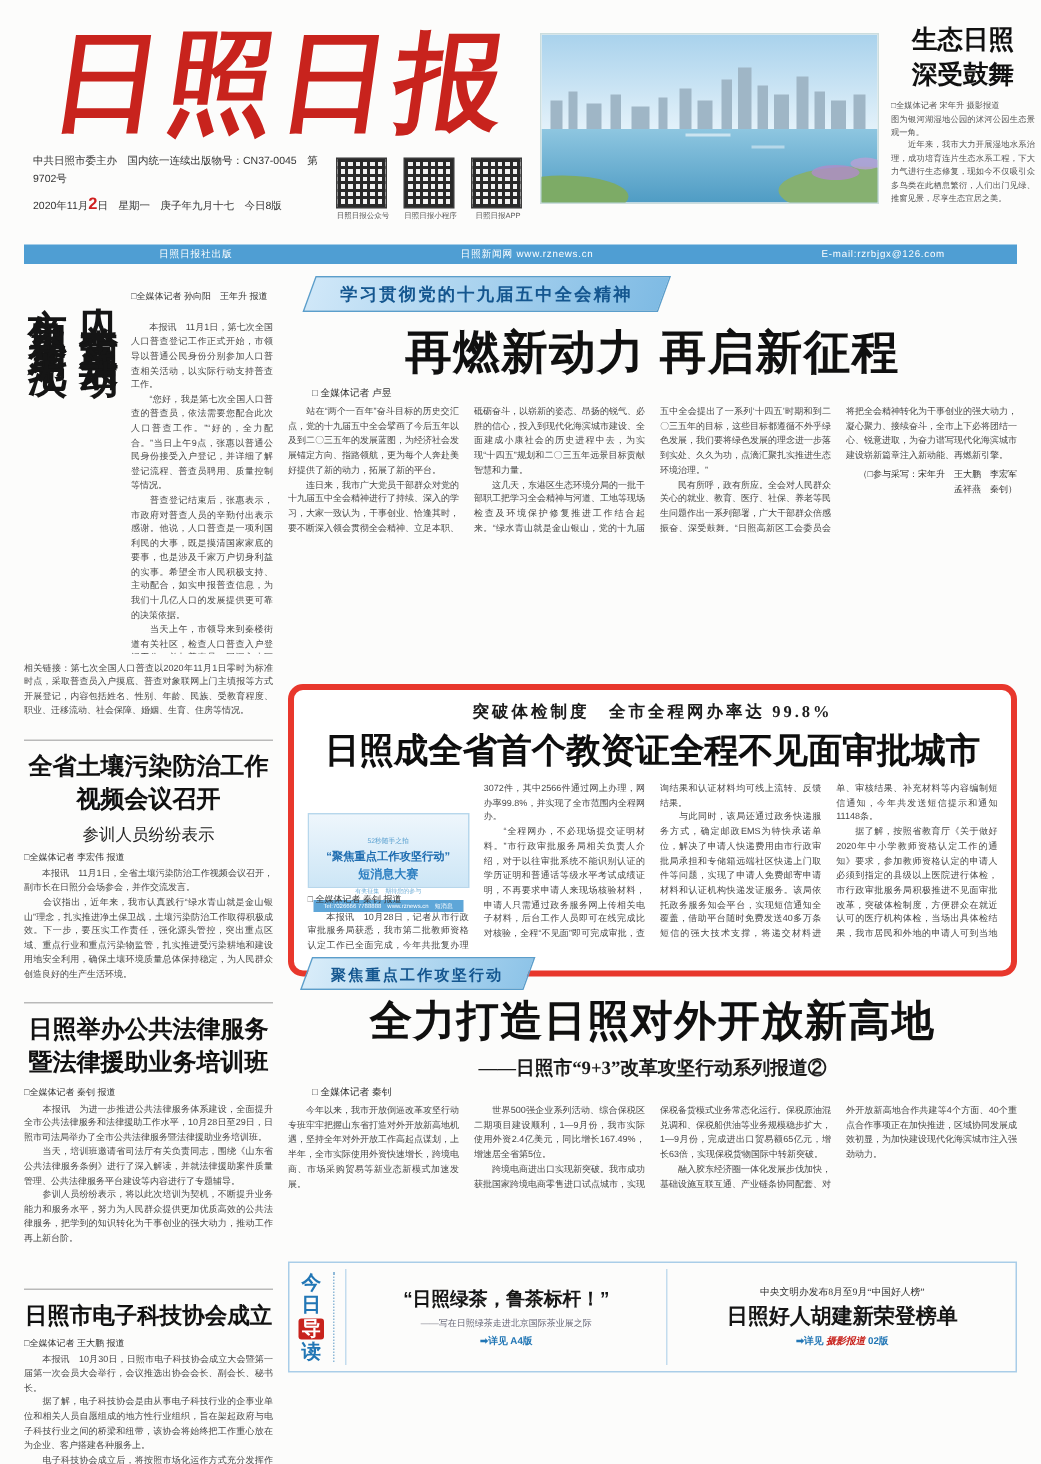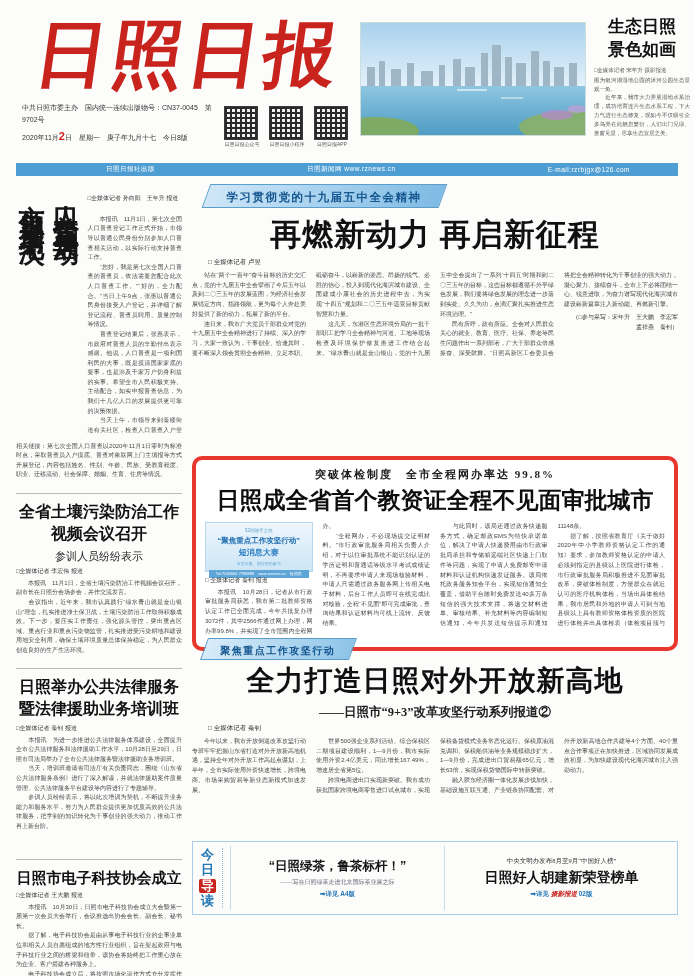--- a/index.html
+++ b/index.html
@@ -55,21 +55,21 @@
   .m-byline { font-size:6.5px; color:#333; margin:2px 0 4px 16px; }
   .cols4 { column-count:4; column-gap:10px; font-size:6px; color:#474747; line-height:1.62; text-align:justify; }
   .cols4 .p { white-space:pre-line; }
   .main-cols { height:176px; overflow:hidden; }
   .endnote { text-align:right; font-size:6px; color:#333; margin-top:3px; }
 
   .redbox { border:4px solid #e8372c; border-radius:10px; padding:7px 9px 9px; margin-top:9px; background:#fff; }
   .rb-kicker { text-align:center; font-size:11px; font-weight:bold; font-family:"Liberation Serif",serif; letter-spacing:2px; color:#1c1c1c; }
   .rb-h { font-size:23px; font-weight:900; text-align:center; color:#0e0e0e; margin:3px 0 6px; letter-spacing:0; white-space:nowrap; }
   .rb-cols { height:116px; overflow:hidden; }
-  .banner { break-inside:avoid; width:100%; height:50px; background:linear-gradient(180deg,#eef6fc,#cde6f6); border:1px solid #b7d7ec; text-align:center; color:#2d7fc1; padding-top:4px; margin-bottom:4px; }
+  .banner { break-inside:avoid; width:100%; height:50px; background:linear-gradient(180deg,#eef6fc,#cde6f6); border:1px solid #b7d7ec; text-align:center; color:#2d7fc1; padding-top:14px; margin-bottom:4px;margin-top:20px; }
   .bn1 { font-size:4.5px; color:#5aa0d0; }
   .bn2 { font-size:7.5px; font-weight:900; color:#1d6cb0; margin-top:1px; }
   .bn3 { font-size:8px; font-weight:900; color:#2d7fc1; }
   .bn4 { font-size:4px; color:#6aabd6; margin-top:1px; }
   .bn5 { background:#5ea6d8; color:#fff; font-size:4px; margin:2px 3px 0; padding:1px 0; }
   .rb-byline { font-size:6px; color:#333; margin:2px 0; }
 
   .ribbon2 { position:relative; z-index:2; margin:-13px 0 0 12px; }
   .ribbon2 .ribbon { margin:0; padding:1px 16px; background:linear-gradient(90deg,#d8ecf9,#8ec4e8); }
   .ribbon2 .ribbon span { font-size:10px; }
@@ -164,21 +164,21 @@
         <ellipse cx="196" cy="92" rx="16" ry="5" fill="#b08cc9" opacity="0.8"></ellipse>
         <ellipse cx="216" cy="86" rx="10" ry="4" fill="#b9a0d4" opacity="0.8"></ellipse>
         <rect x="96" y="66" width="30" height="2" fill="#e8f2f8" opacity="0.7"></rect>
         <rect x="140" y="74" width="22" height="2" fill="#dcebf4" opacity="0.6"></rect>
       </svg>
     </div>
 
     <div class="eco">
       <div class="eco-title">
         <div>生态日照</div>
-        <div>景色如画</div>
+        <div>深受鼓舞</div>
       </div>
       <div class="eco-byline">□全媒体记者 宋年升 摄影报道</div>
       <div class="eco-body" style="white-space:pre-line;">图为银河湖湿地公园的沭河公园生态景观一角。
 　　近年来，我市大力开展湿地水系治理，成功培育连片生态水系工程，下大力气进行生态修复，现如今不仅吸引众多鸟类在此栖息繁衍，人们出门见绿、推窗见景，尽享生态宜居之美。</div>
     </div>
   </div>
 
   <div class="topbar">
     <span>日照日报社出版</span>
     <span>日照新闻网 www.rznews.cn</span>

